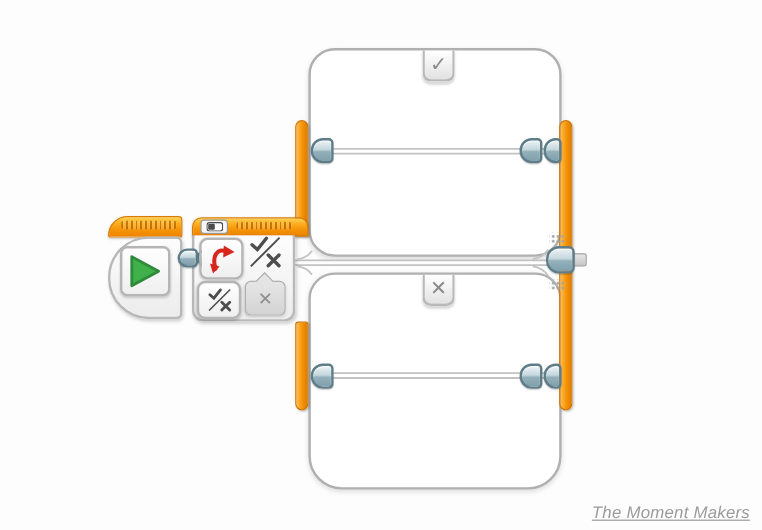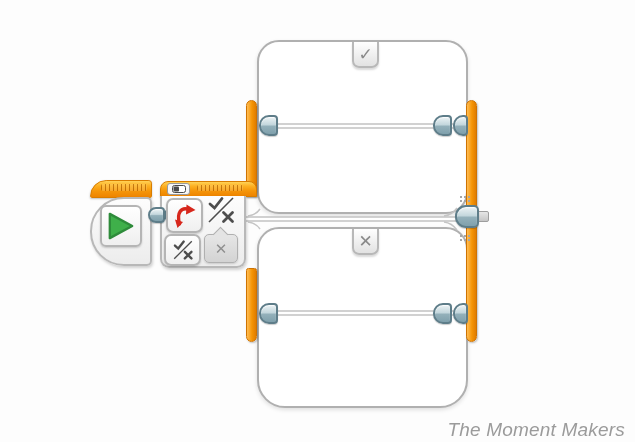--- a/index.html
+++ b/index.html
@@ -88,22 +88,23 @@
     box-shadow:0 1px 2px rgba(0,0,0,.15);
   }
   .gray-tab-peak {
     width:11px; height:11px; transform:rotate(45deg);
     background:#e4e4e4;
     border-top:1.5px solid #b0b0b0; border-left:1.5px solid #b0b0b0;
     box-sizing:border-box; z-index:3;
   }
 
   .watermark {
-    font-style:italic; font-size:19px; color:#9b9b9b; letter-spacing:.2px;
+    font-style:italic; font-size:14px; color:#9b9b9b; letter-spacing:.2px;
     z-index:6;
+    text-decoration:underline;
   }
   svg { display:block; }
 </style>
 </head>
 <body>
 
 <div class="stage">
 
   <div class="abs case" style="left:257px; top:40px; width:211px; height:174px; border-radius:22px;"></div>
   <div class="abs case" style="left:257px; top:227px; width:211px; height:181px; border-radius:22px 22px 28px 28px;"></div>

